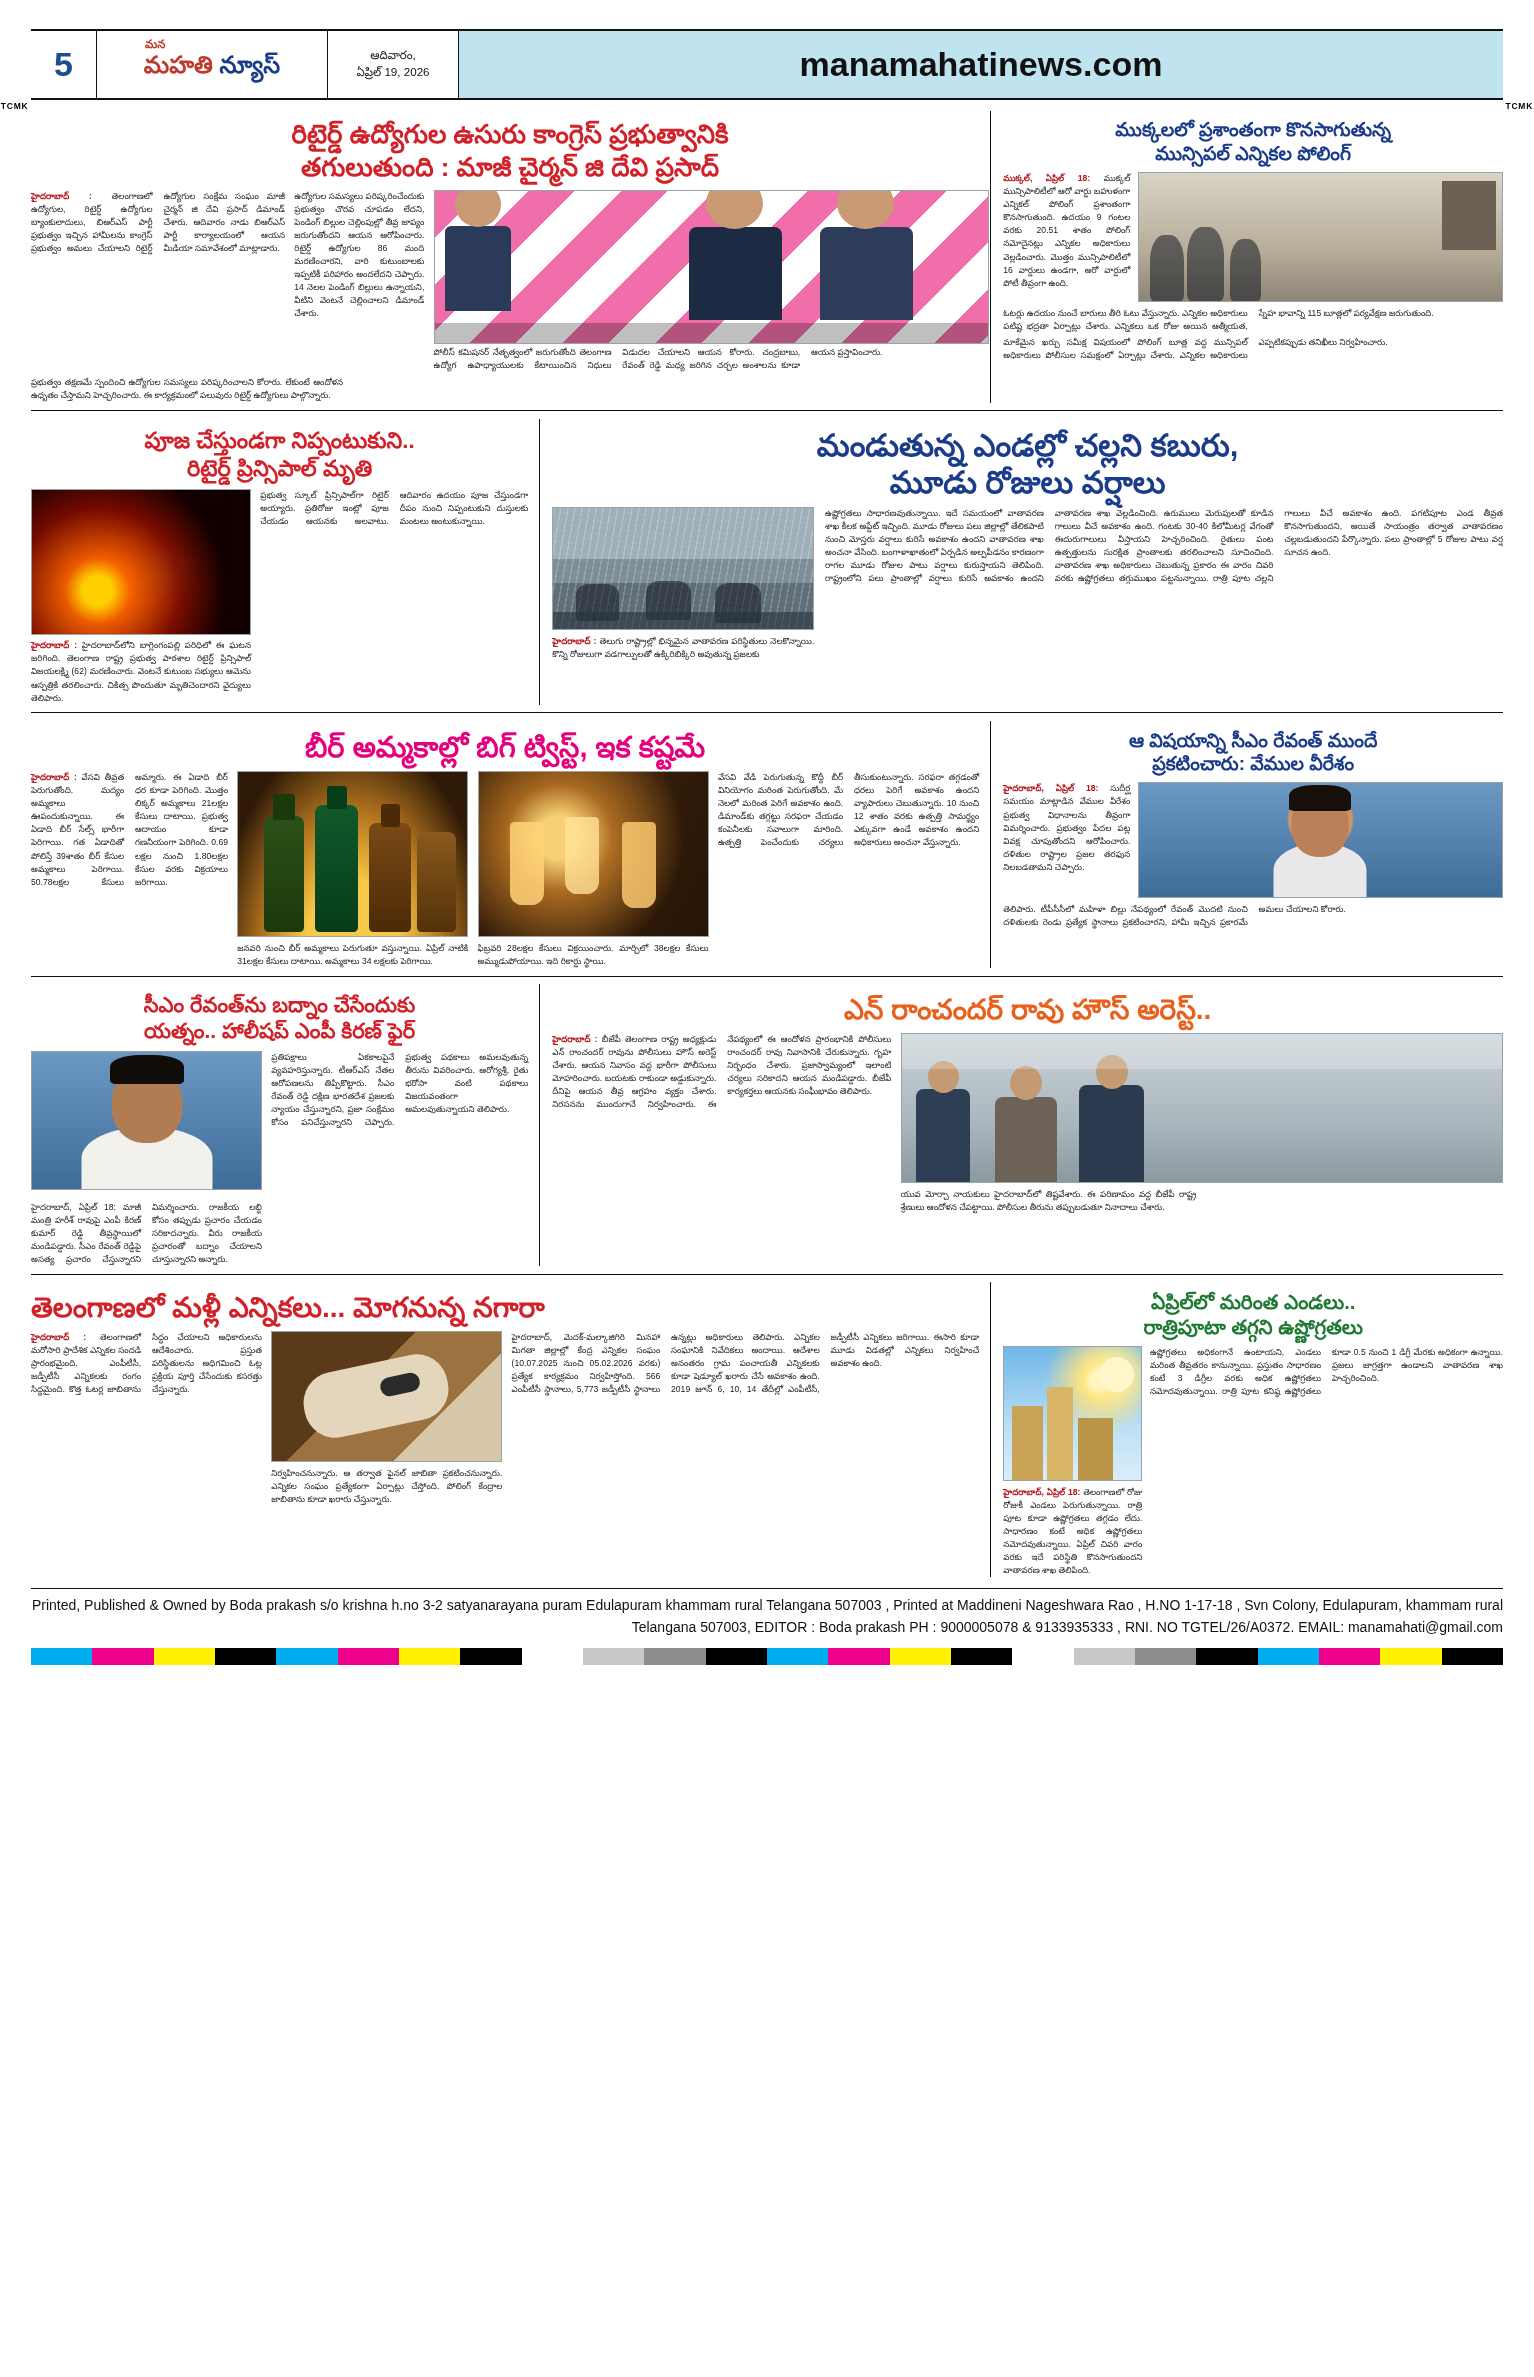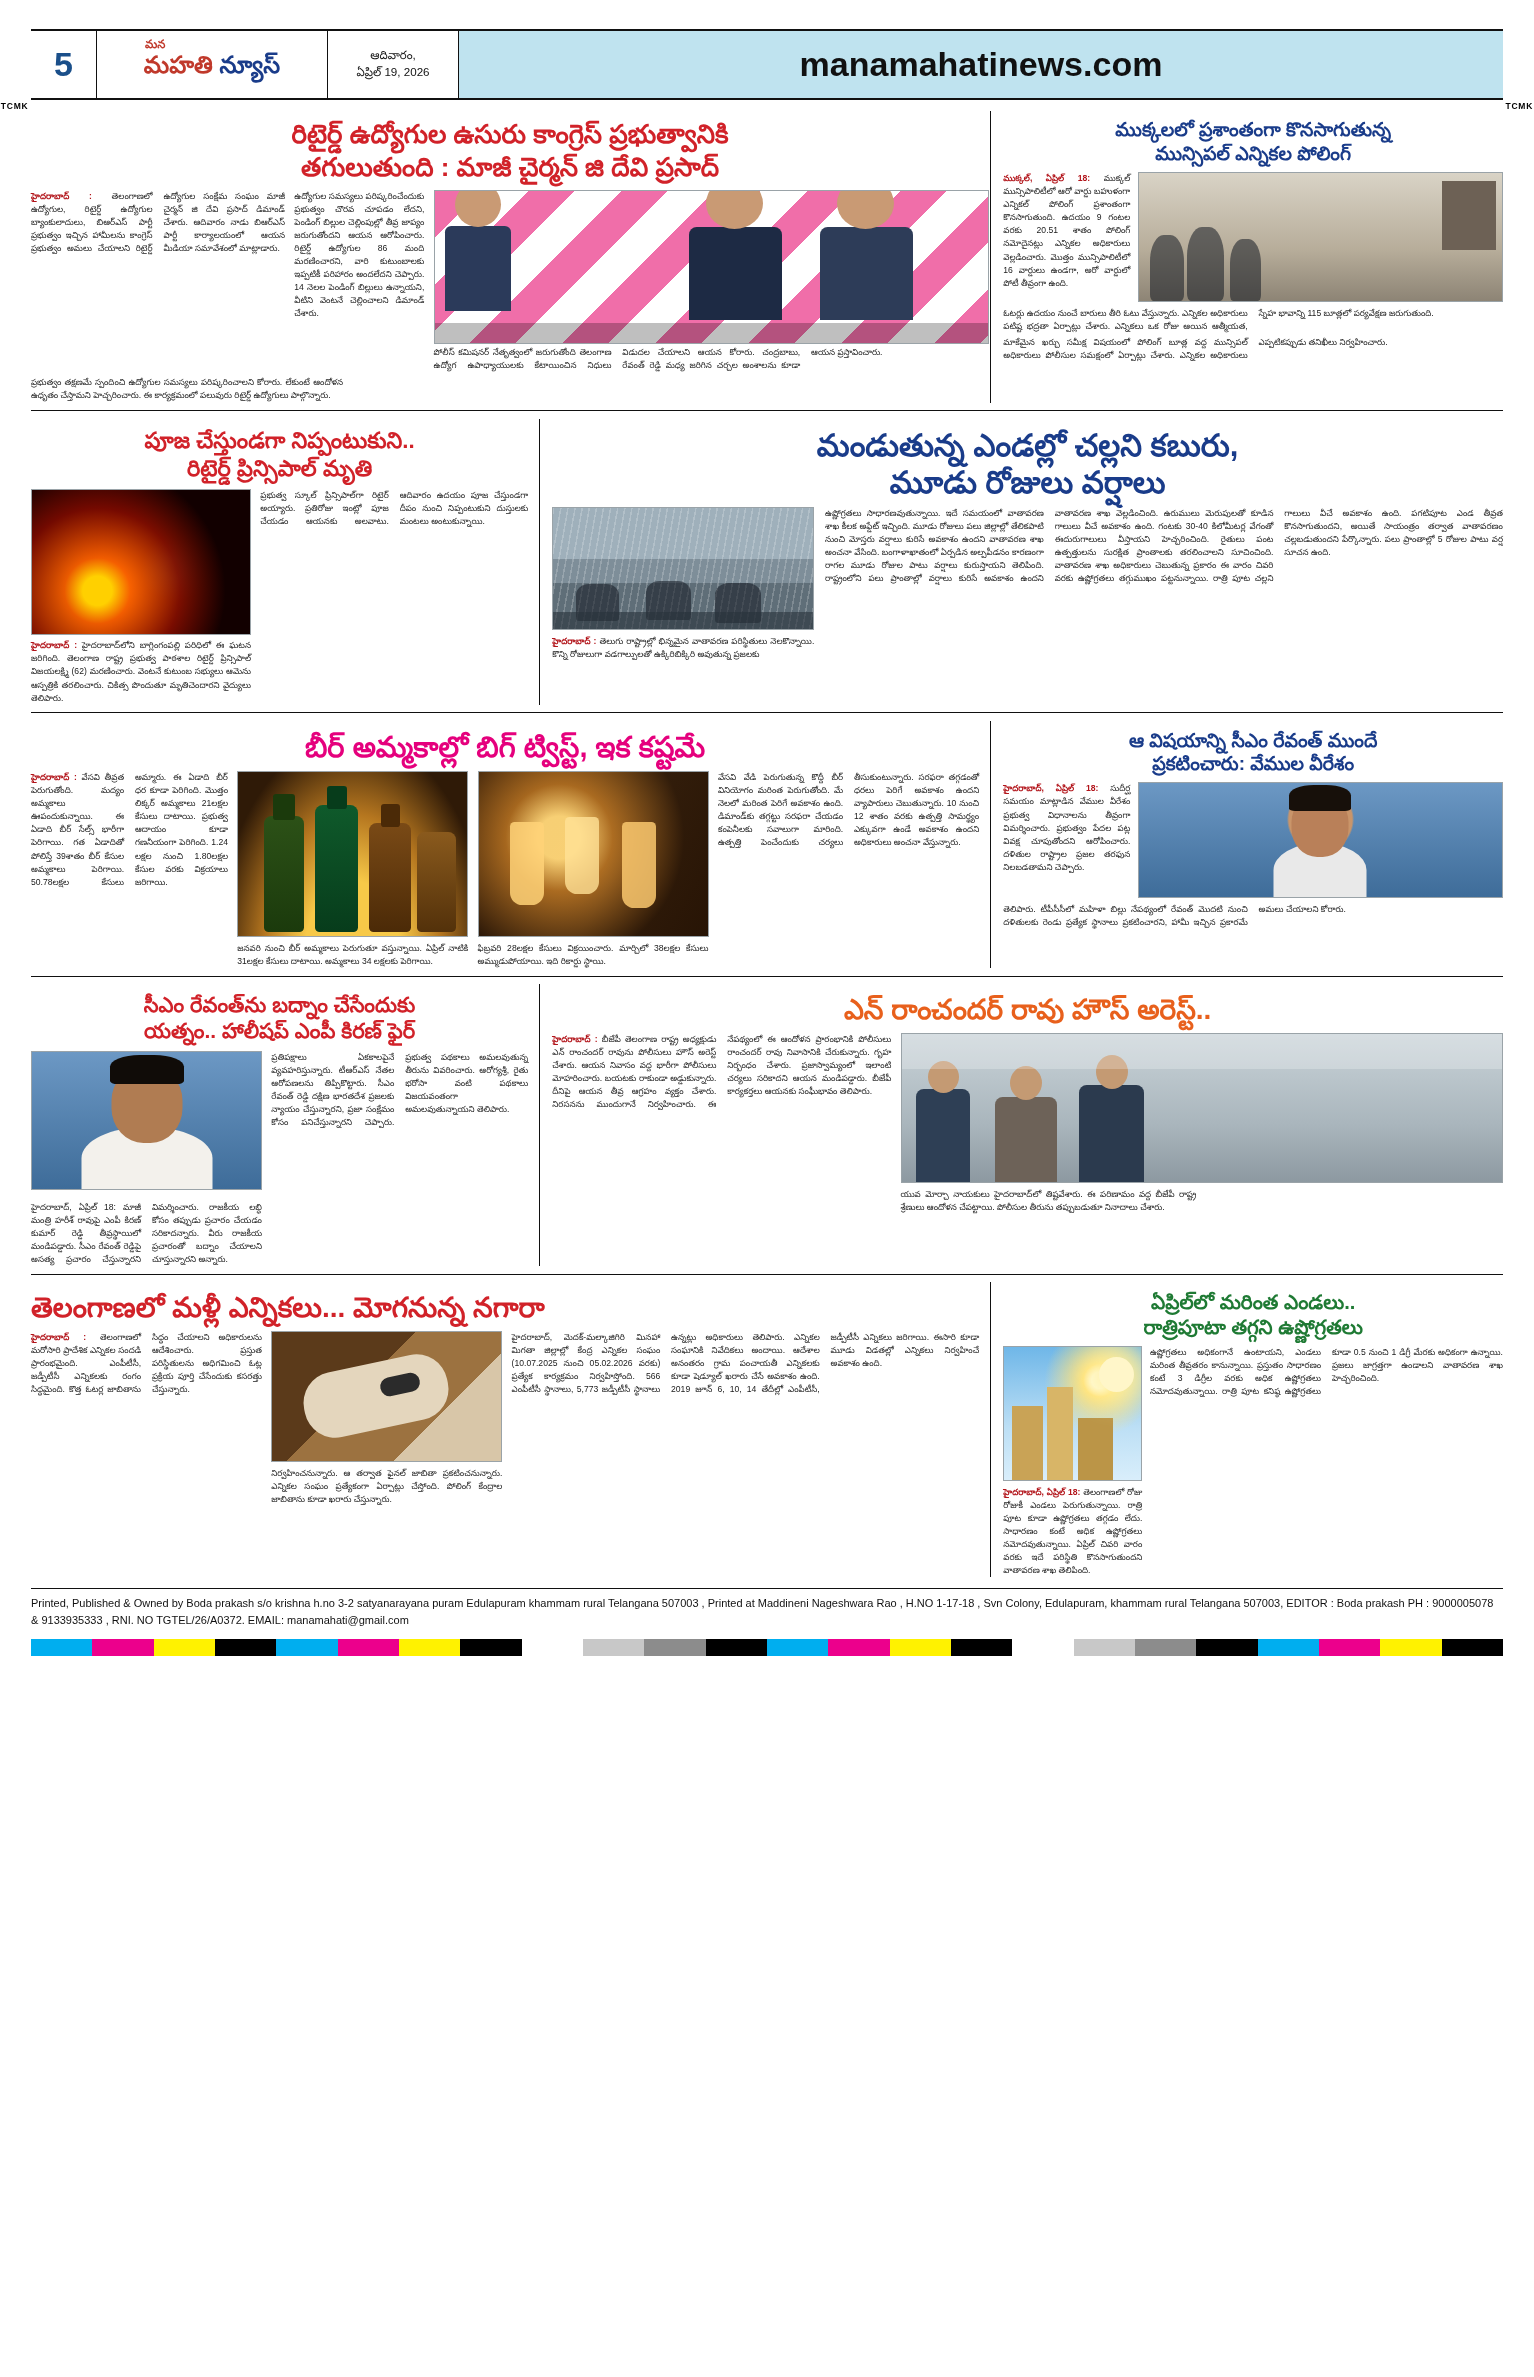--- a/index.html
+++ b/index.html
@@ -108,21 +108,21 @@
   }
 
   
   .sec { display: flex; gap: 12.3px; }
   .col { }
 
   
   .footer-rule { border-top: 1.5px solid #111; margin: 10.8px 31px 0 31px; }
   .imprint {
     margin: 6.2px 31px 0 31px;
-    font-size: 11px; line-height: 1.55; text-align: left; color: #111;
+    font-size: 14px; line-height: 1.55; text-align: right; color: #111;
   }
   .colorbar {
     margin: 9.3px 31px 15.4px 31px;
     height: 17px; display: flex;
   }
   .colorbar i { display:block; height: 17px; flex: 1 1 auto; }
 
   
   .art-brs {
     background:
@@ -322,21 +322,21 @@
     <div class="sec">
 
       <div class="col" style="width:960px; border-right:1.5px solid #111; padding-right:10.8px;">
         <h2 class="head hl-pink" style="font-size:29px;">బీర్ అమ్మకాల్లో బిగ్ ట్విస్ట్, ఇక కష్టమే</h2>
 
         <div style="display:flex; gap:9.3px;">
           <div style="width:197px;">
             <div class="body-txt cols2">
               <span class="lead">హైదరాబాద్ :</span>
               <span>వేసవి తీవ్రత పెరుగుతోంది. మద్యం అమ్మకాలు ఊపందుకున్నాయి. ఈ ఏడాది బీర్ సేల్స్ భారీగా పెరిగాయి. గత ఏడాదితో పోలిస్తే 39శాతం బీర్ కేసుల అమ్మకాలు పెరిగాయి. 50.78లక్షల కేసులు అమ్మారు. ఈ ఏడాది బీర్ ధర కూడా పెరిగింది.</span>
-              <span>మొత్తం లిక్కర్ అమ్మకాలు 21లక్షల కేసులు దాటాయి. ప్రభుత్వ ఆదాయం కూడా గణనీయంగా పెరిగింది. 1.24 లక్షల నుంచి 1.80లక్షల కేసుల వరకు విక్రయాలు జరిగాయి.</span>
+              <span>మొత్తం లిక్కర్ అమ్మకాలు 21లక్షల కేసులు దాటాయి. ప్రభుత్వ ఆదాయం కూడా గణనీయంగా పెరిగింది. 0.69 లక్షల నుంచి 1.80లక్షల కేసుల వరకు విక్రయాలు జరిగాయి.</span>
             </div>
           </div>
 
           <div style="width:231px;">
             <div class="photo art-beer" style="height:166px;">
               <div style="position:absolute;left:26px;bottom:4.6px;width:40px;height:116px;background:linear-gradient(#2c5117,#1b3a0c);border-radius:7.7px 7.7px 4.6px 4.6px;"></div>
               <div style="position:absolute;left:35px;bottom:116px;width:21.6px;height:26px;background:#1b3a0c;border-radius:3.1px;"></div>
               <div style="position:absolute;left:77px;bottom:4.6px;width:43px;height:127px;background:linear-gradient(#0f5a2b,#073c1b);border-radius:7.7px 7.7px 4.6px 4.6px;"></div>
               <div style="position:absolute;left:89px;bottom:127px;width:20px;height:23px;background:#073c1b;border-radius:3.1px;"></div>
               <div style="position:absolute;left:131px;bottom:4.6px;width:42px;height:109px;background:linear-gradient(#7a4a16,#4b2a07);border-radius:7.7px 7.7px 4.6px 4.6px;"></div>

